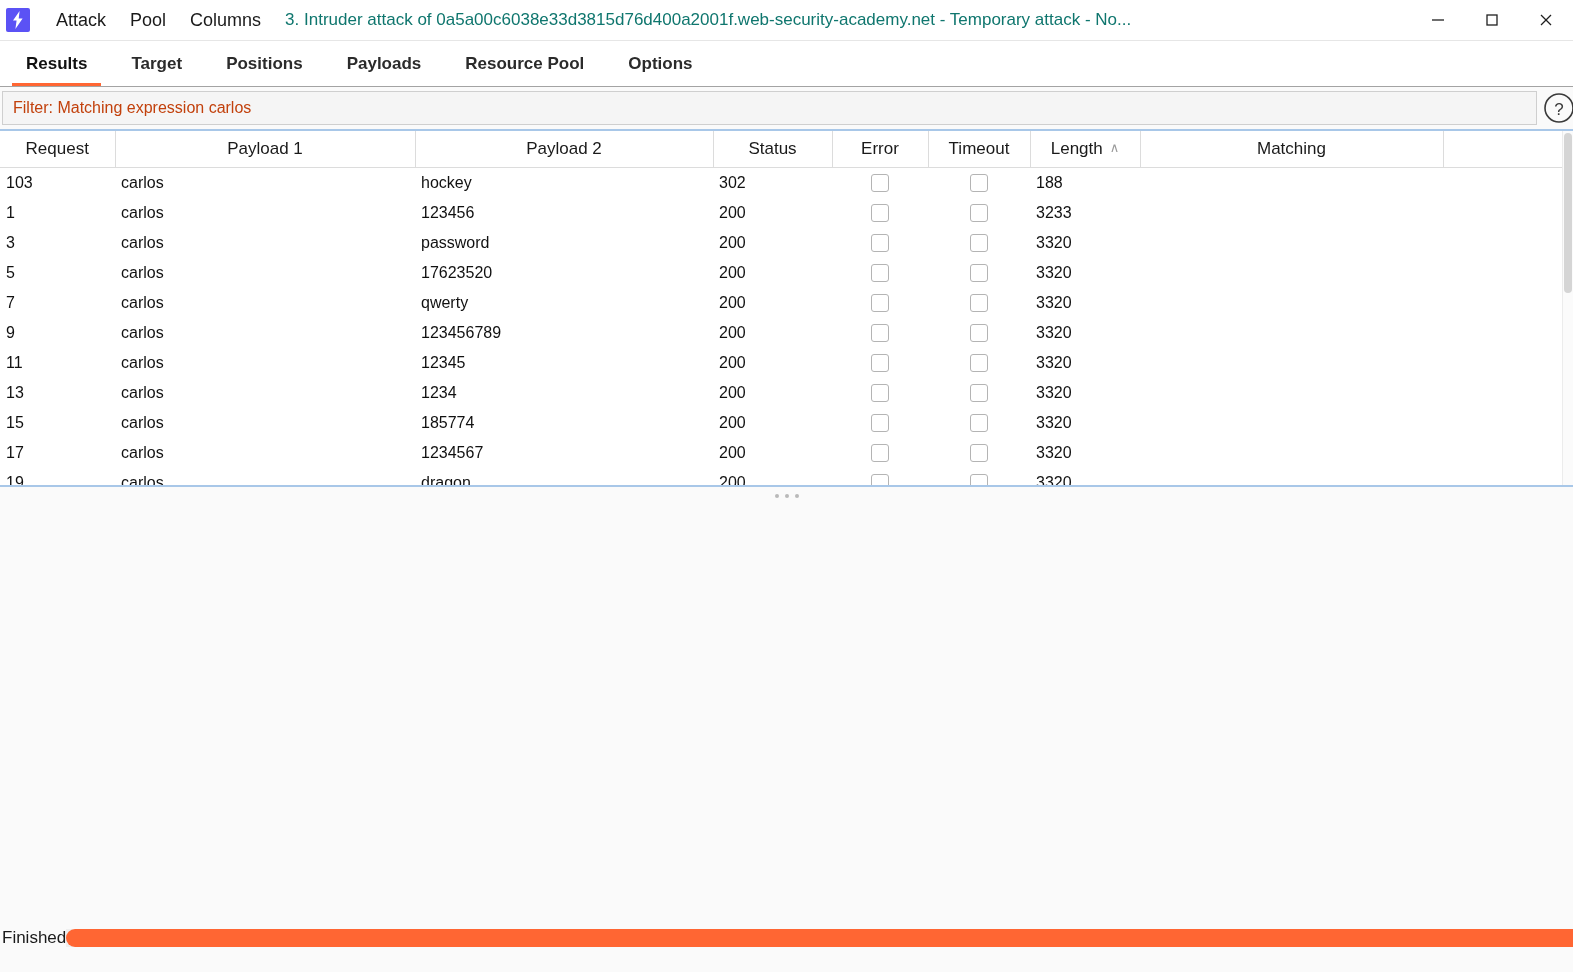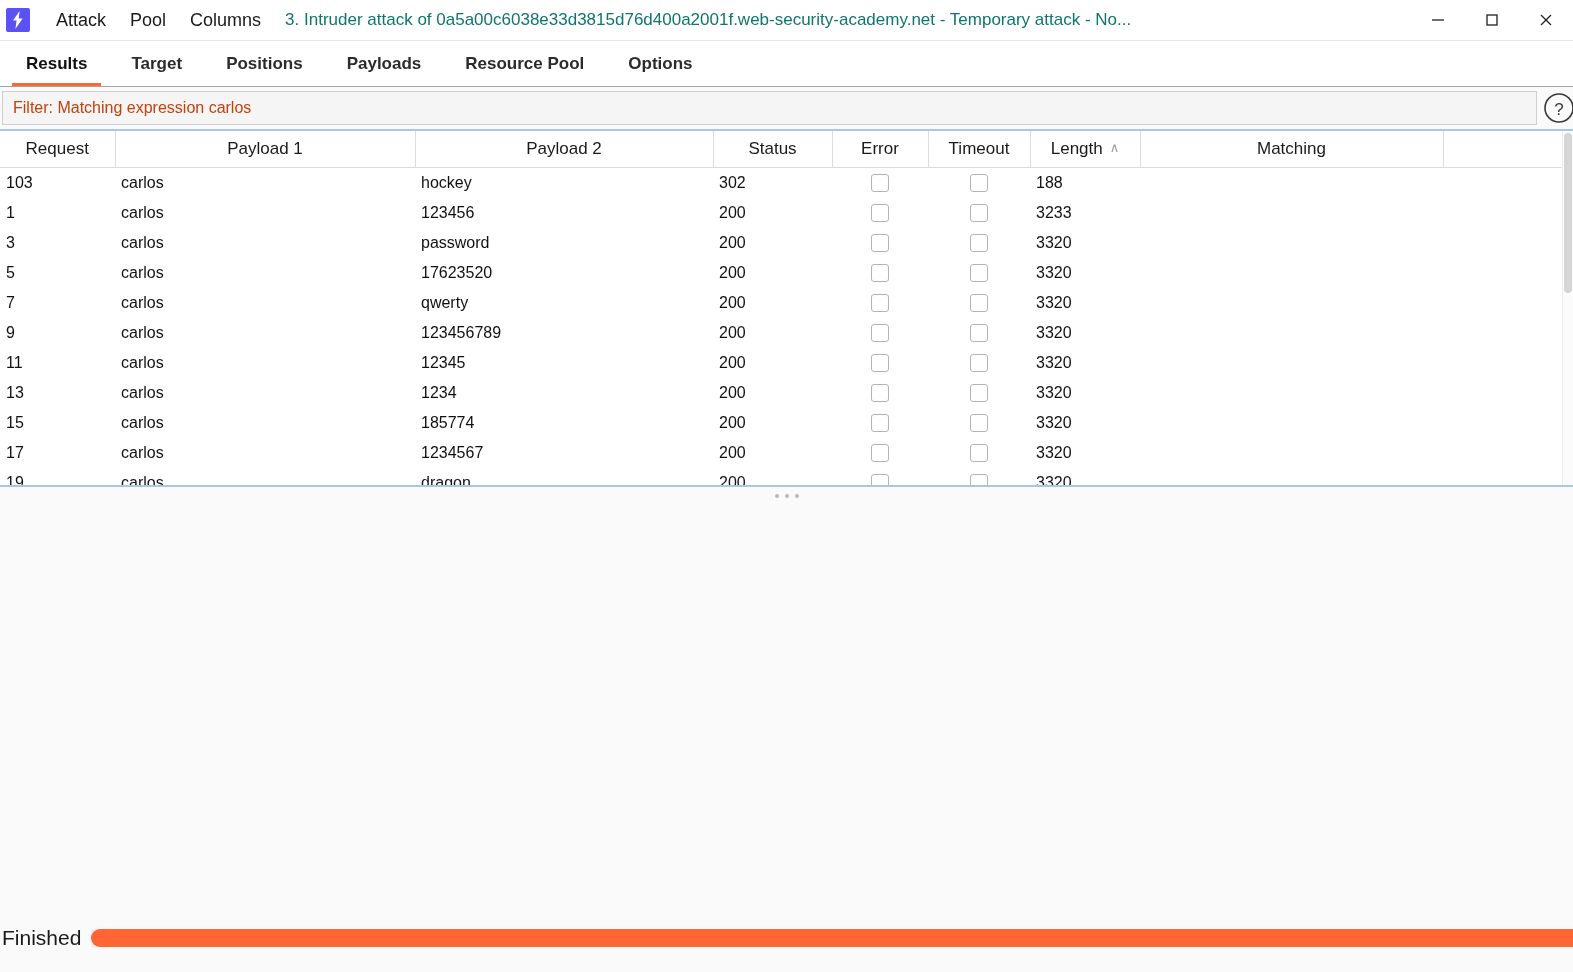--- a/index.html
+++ b/index.html
@@ -247,24 +247,23 @@
 
   
   .statusbar {
     height: 40px;
     background: #fafafa;
     display: flex;
     align-items: center;
     position: relative;
   }
   .status-label {
-    font-size: 21px;
+    font-size: 17px;
     color: #1a1a1a;
     padding-left: 2px;
-    padding-right: 10px;
     white-space: nowrap;
   }
   .progress-track {
     flex: 1;
     height: 18px;
     background: #efefef;
     position: relative;
     overflow: hidden;
   }
   .progress-fill {

